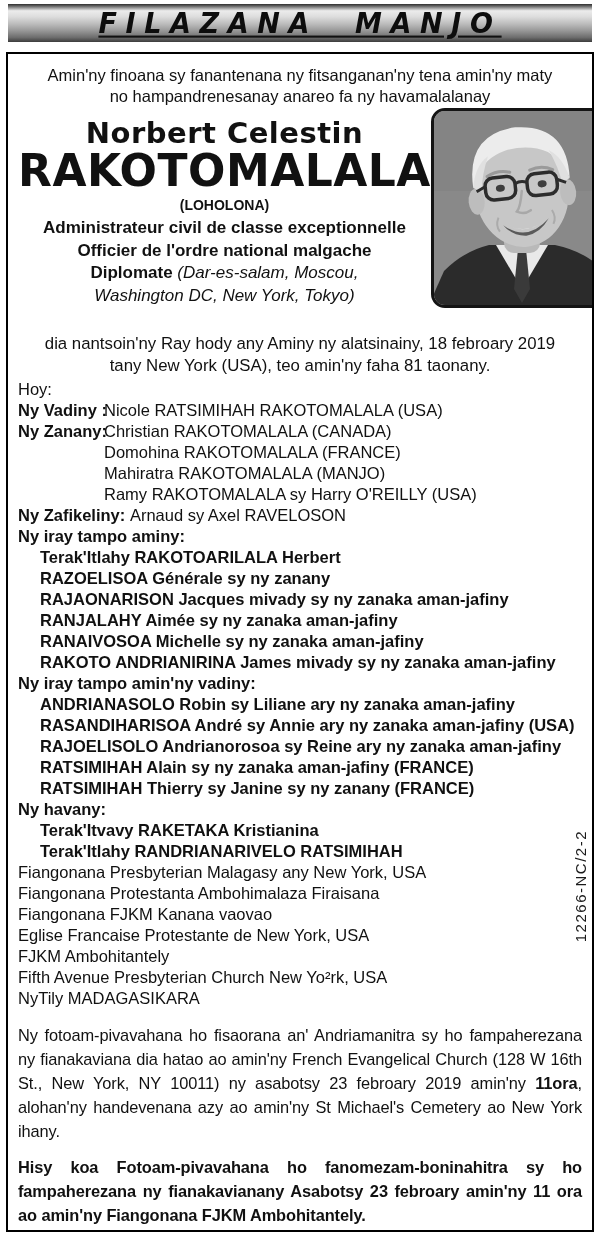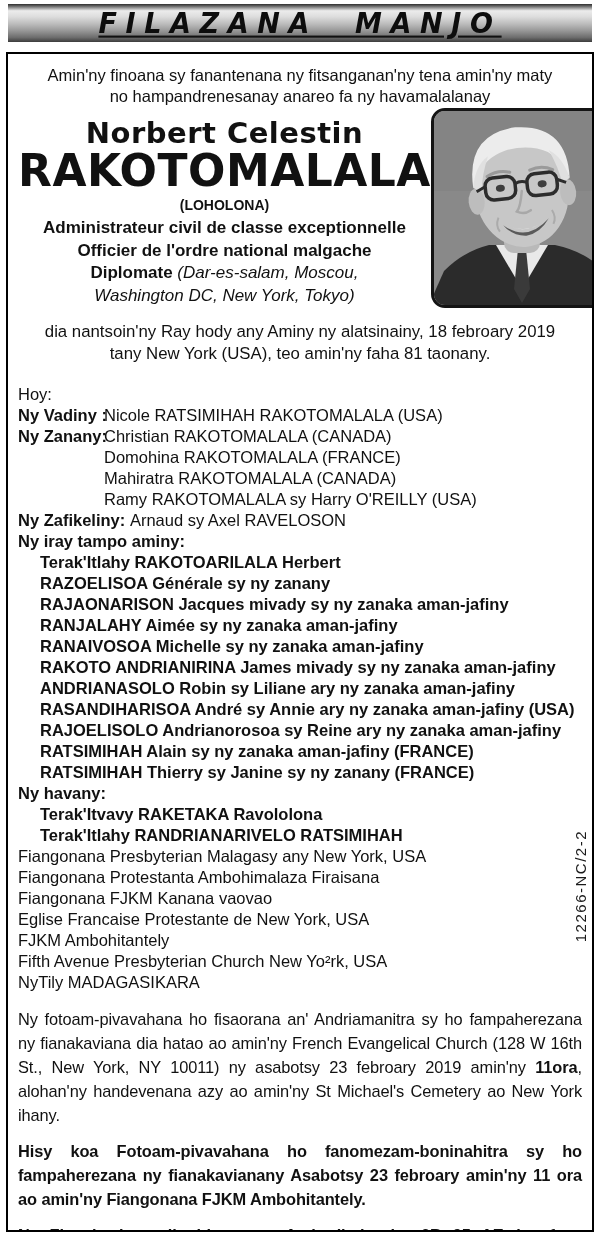--- a/index.html
+++ b/index.html
@@ -41,23 +41,23 @@
   .sub1{font-weight:bold;font-size:14px;line-height:23px;margin-top:3px;}
   .sub{font-weight:bold;font-size:17px;line-height:22.5px;}
   .sub .it{font-weight:bold;font-style:italic;font-weight:normal;}
   .sub-it{font-style:italic;font-size:17px;line-height:22.5px;}
   .photo-frame{
     width:176px;height:194px;border:3px solid #141414;border-radius:14px;
     overflow:hidden;flex:0 0 auto;margin-right:2px;background:#8f8f8f;
   }
   .photo-frame svg{display:block;}
   
-  .death{ text-align:center;font-size:16.8px;line-height:22px;margin-top:12px;}
+  .death{ text-align:center;font-size:16.8px;line-height:22px;margin-top:24px;}
   
-  .family{font-size:16.5px;line-height:21px;margin-top:19px;}
+  .family{font-size:16.5px;line-height:21px;margin-top:2px;}
   .fline{white-space:nowrap;}
   .flabel{font-weight:bold;}
   .fline.label-col .flabel{display:inline-block;width:86px;}
   .fline.col-cont{padding-left:86px;}
   .fline.indent{padding-left:22px;font-weight:bold;}
   .fline.header .flabel{width:auto;}
   
   .paras{margin-top:14px;}
   .para{font-size:16.4px;line-height:24px;text-align:justify;letter-spacing:-0.1px;margin-top:12px;}
   .para .b{font-weight:bold;}
@@ -143,37 +143,38 @@
     <div>dia nantsoin'ny Ray hody any Aminy ny alatsinainy, 18 febroary 2019</div>
     <div>tany New York (USA), teo amin'ny faha 81 taonany.</div>
   </div>
 
   <div class="family">
     <div class="fline">Hoy:</div>
     <div>
         <div class="fline label-col"><span class="flabel">Ny Vadiny : </span><span>Nicole RATSIMIHAH RAKOTOMALALA (USA)</span></div>
         <div class="fline label-col"><span class="flabel">Ny Zanany:</span><span>Christian RAKOTOMALALA (CANADA)</span></div>
         <div class="fline col-cont"><span>Domohina RAKOTOMALALA (FRANCE)</span></div>
-        <div class="fline col-cont"><span>Mahiratra RAKOTOMALALA (CANADA)</span></div>
+        <div class="fline col-cont"><span>Mahiratra RAKOTOMALALA (MANJO)</span></div>
         <div class="fline col-cont"><span>Ramy RAKOTOMALALA sy Harry O'REILLY (USA)</span></div>
         <div class="fline label-inline"><span class="flabel">Ny Zafikeliny: </span><span>Arnaud sy Axel RAVELOSON</span></div>
         <div class="fline header"><span class="flabel">Ny iray tampo aminy:</span></div>
         <div class="fline indent"><span>Terak'Itlahy RAKOTOARILALA Herbert</span></div>
         <div class="fline indent"><span>RAZOELISOA Générale sy ny zanany</span></div>
         <div class="fline indent"><span>RAJAONARISON Jacques mivady sy ny zanaka aman-jafiny</span></div>
         <div class="fline indent"><span>RANJALAHY Aimée sy ny zanaka aman-jafiny</span></div>
         <div class="fline indent"><span>RANAIVOSOA Michelle sy ny zanaka aman-jafiny</span></div>
         <div class="fline indent"><span>RAKOTO ANDRIANIRINA James mivady sy ny zanaka aman-jafiny</span></div>
+        <div class="fline header"><span class="flabel">Ny iray tampo amin'ny vadiny:</span></div>
         <div class="fline indent"><span>ANDRIANASOLO Robin sy Liliane ary ny zanaka aman-jafiny</span></div>
         <div class="fline indent"><span>RASANDIHARISOA André sy Annie ary ny zanaka aman-jafiny (USA)</span></div>
         <div class="fline indent"><span>RAJOELISOLO Andrianorosoa sy Reine ary ny zanaka aman-jafiny</span></div>
         <div class="fline indent"><span>RATSIMIHAH Alain sy ny zanaka aman-jafiny (FRANCE)</span></div>
         <div class="fline indent"><span>RATSIMIHAH Thierry sy Janine sy ny zanany (FRANCE)</span></div>
         <div class="fline header"><span class="flabel">Ny havany:</span></div>
-        <div class="fline indent"><span>Terak'Itvavy RAKETAKA Ravololona</span></div>
+        <div class="fline indent"><span>Terak'Itvavy RAKETAKA Kristianina</span></div>
         <div class="fline indent"><span>Terak'Itlahy RANDRIANARIVELO RATSIMIHAH</span></div>
         <div class="fline plain"><span>Fiangonana Presbyterian Malagasy any New York, USA</span></div>
         <div class="fline plain"><span>Fiangonana Protestanta Ambohimalaza Firaisana</span></div>
         <div class="fline plain"><span>Fiangonana FJKM Kanana vaovao</span></div>
         <div class="fline plain"><span>Eglise Francaise Protestante de New York, USA</span></div>
         <div class="fline plain"><span>FJKM Ambohitantely</span></div>
         <div class="fline plain"><span>Fifth Avenue Presbyterian Church New Yo²rk, USA</span></div>
         <div class="fline plain"><span>NyTily MADAGASIKARA</span></div>
       </div>
   </div>

